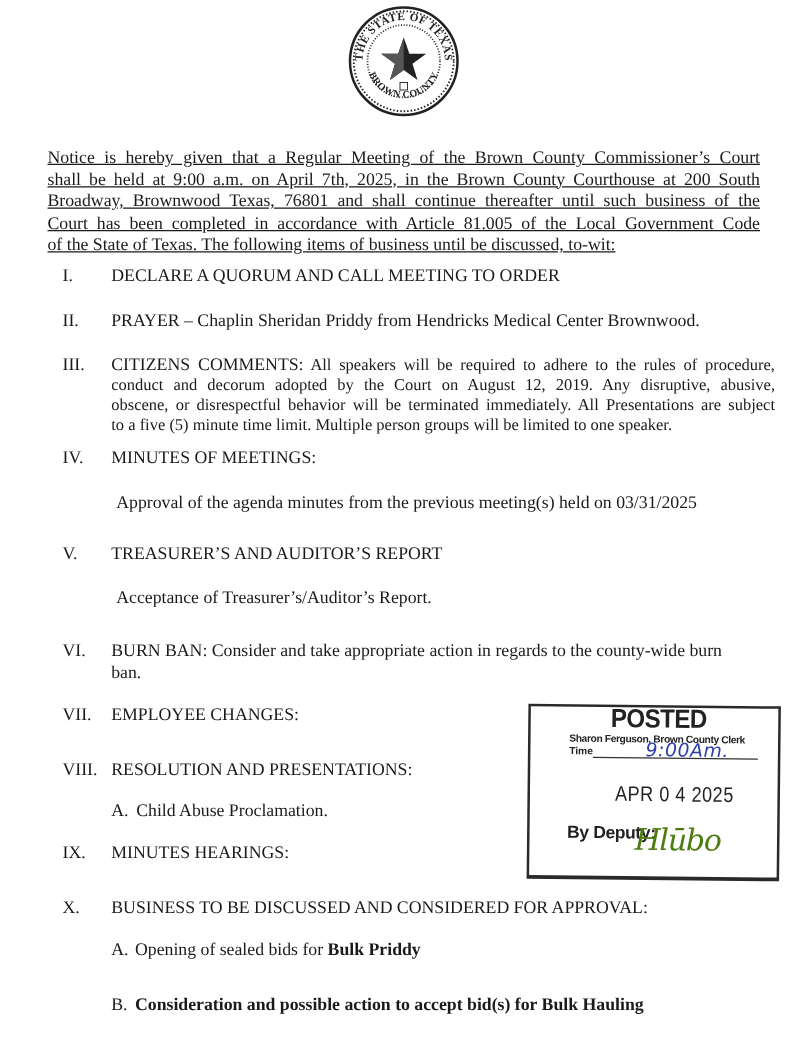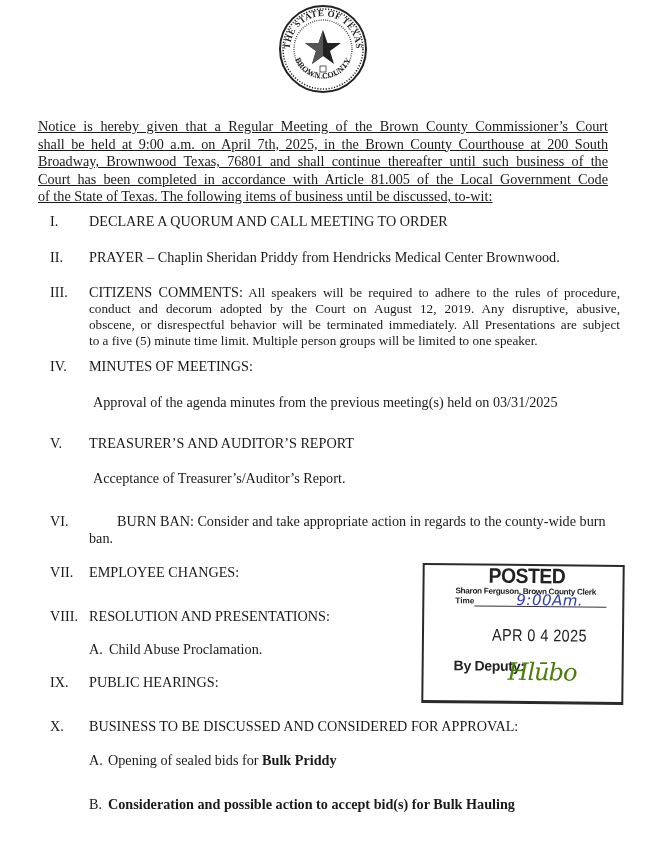--- a/index.html
+++ b/index.html
@@ -75,33 +75,33 @@
 
 <div class="abs num" style="top:358px;">IV.</div>
 <div class="abs head" style="top:358px;">MINUTES OF MEETINGS:</div>
 <div class="abs head" style="top:394px; left:93px;">Approval of the agenda minutes from the previous meeting(s) held on 03/31/2025</div>
 
 <div class="abs num" style="top:435px;">V.</div>
 <div class="abs head" style="top:435px;">TREASURER’S AND AUDITOR’S REPORT</div>
 <div class="abs head" style="top:470px; left:93px;">Acceptance of Treasurer’s/Auditor’s Report.</div>
 
 <div class="abs num" style="top:513px;">VI.</div>
-<div class="abs head" style="top:513px;margin-left:28px;">BURN BAN: Consider and take appropriate action in regards to the county-wide burn</div>
+<div class="abs head" style="top:513px;">BURN BAN: Consider and take appropriate action in regards to the county-wide burn</div>
 <div class="abs head" style="top:530px;">ban.</div>
 
 <div class="abs num" style="top:564px;">VII.</div>
 <div class="abs head" style="top:564px;">EMPLOYEE CHANGES:</div>
 
 <div class="abs num" style="top:608px;">VIII.</div>
 <div class="abs head" style="top:608px;">RESOLUTION AND PRESENTATIONS:</div>
 <div class="abs sub" style="top:641px; left:89px;">A.</div>
 <div class="abs sub" style="top:641px; left:109px;">Child Abuse Proclamation.</div>
 
 <div class="abs num" style="top:674px;">IX.</div>
-<div class="abs head" style="top:674px;">PUBLIC HEARINGS:</div>
+<div class="abs head" style="top:674px;">MINUTES HEARINGS:</div>
 
 <div class="abs num" style="top:718px;">X.</div>
 <div class="abs head" style="top:718px;">BUSINESS TO BE DISCUSSED AND CONSIDERED FOR APPROVAL:</div>
 <div class="abs sub" style="top:752px; left:89px;">A.</div>
 <div class="abs sub" style="top:752px; left:108px;"><span>Opening of sealed bids for </span><b>Bulk Priddy</b></div>
 <div class="abs sub" style="top:796px; left:89px;">B.</div>
 <div class="abs sub" style="top:796px; left:108px;font-weight:bold;">Consideration and possible action to accept bid(s) for Bulk Hauling</div>
 
 <div class="abs stamp">
   <div class="posted">POSTED</div>

